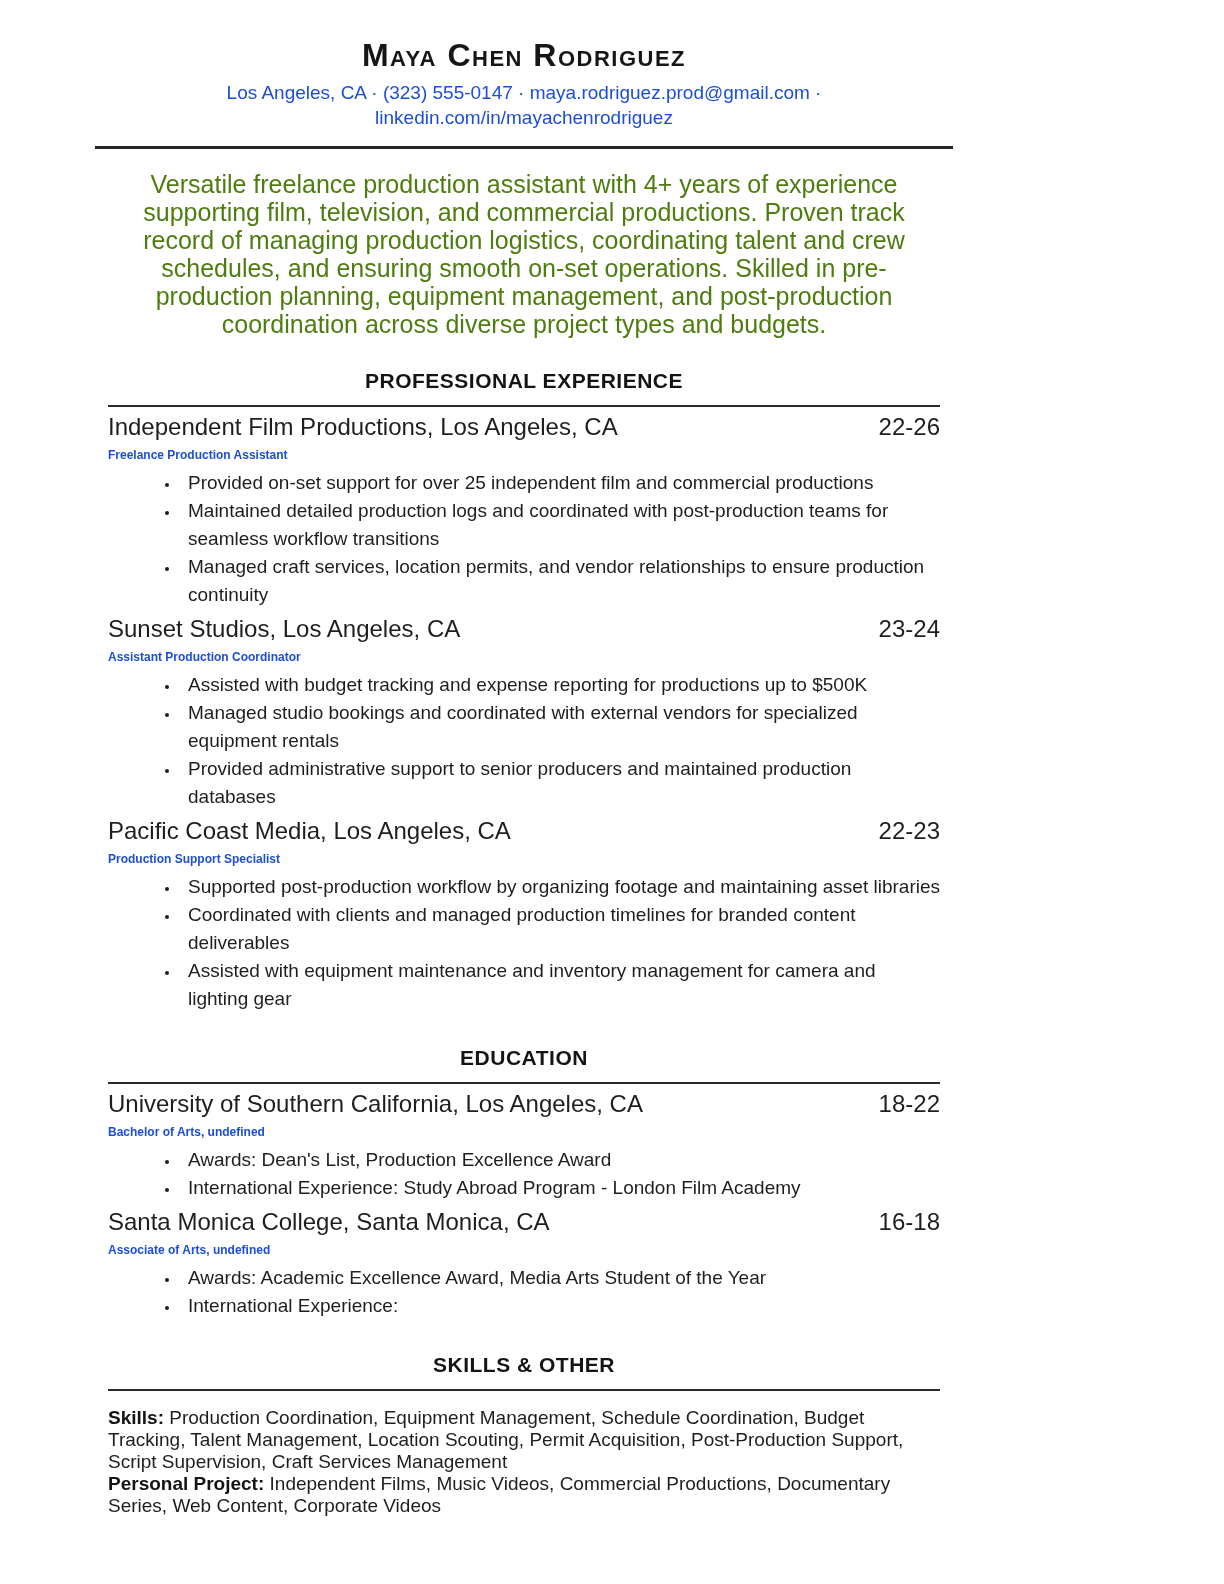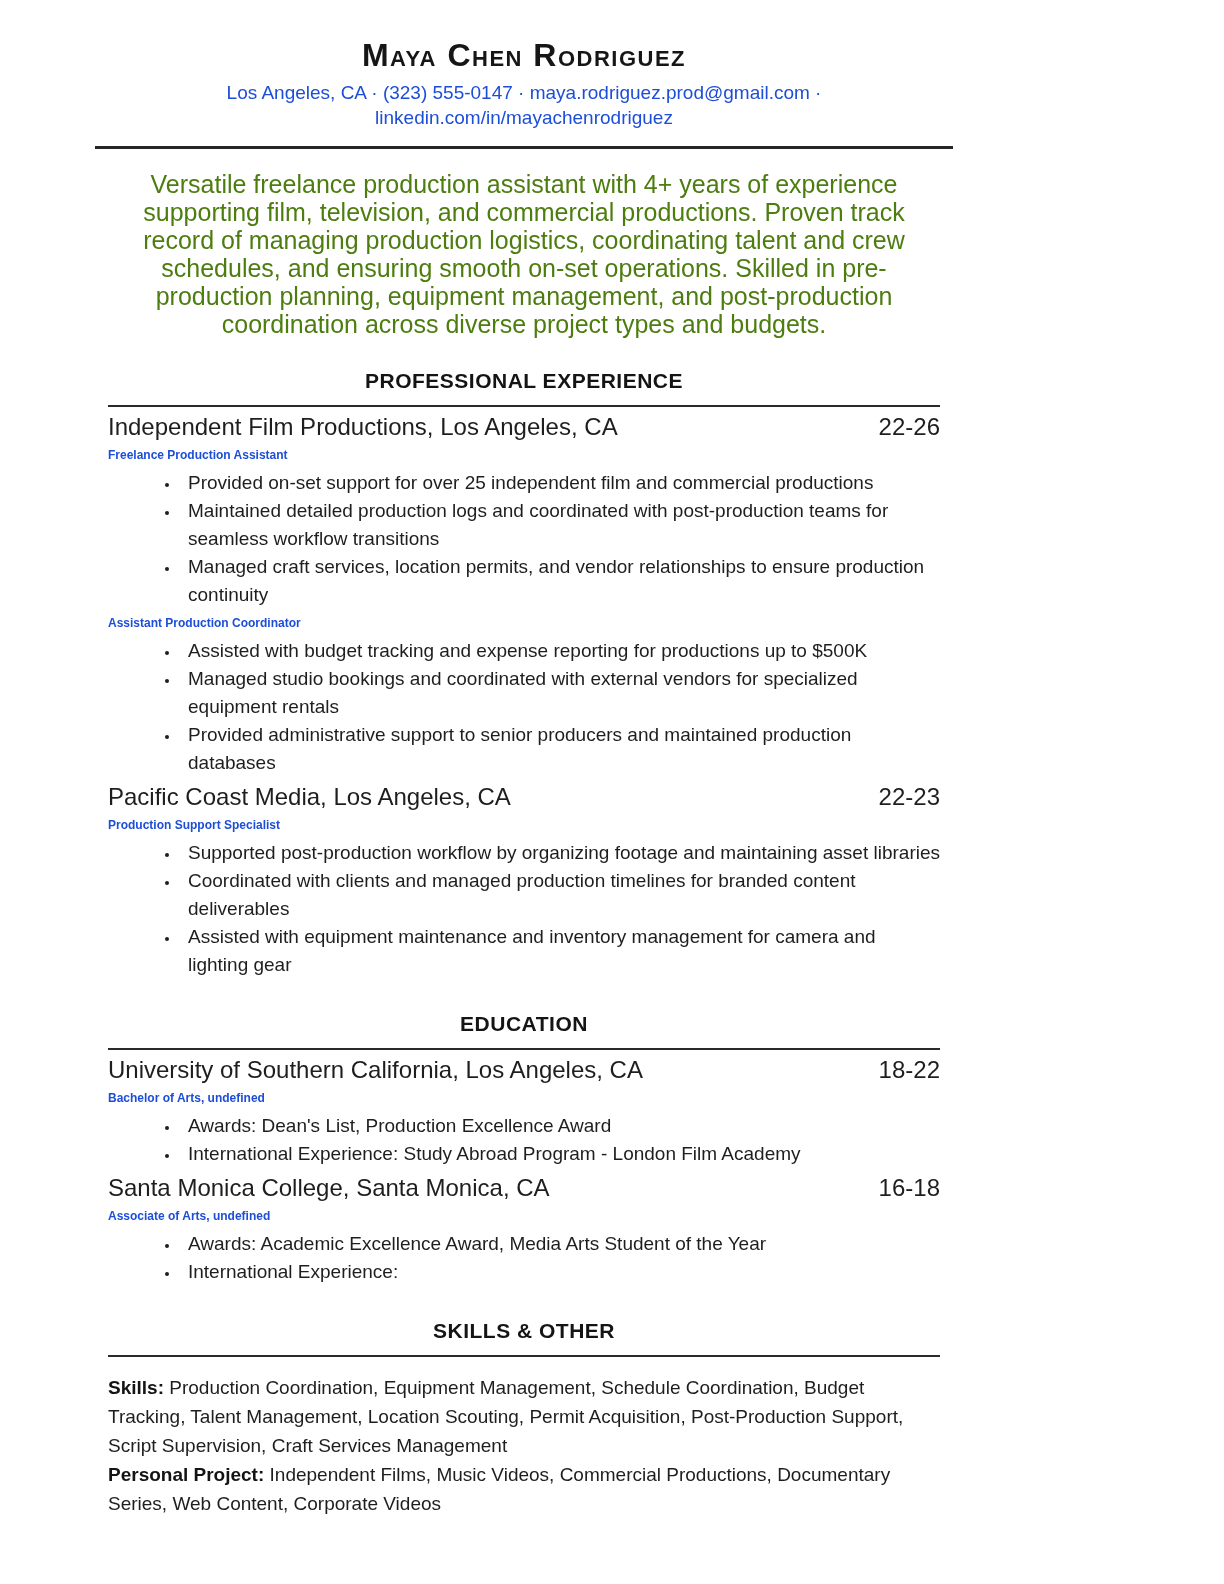--- a/index.html
+++ b/index.html
@@ -94,21 +94,21 @@
     line-height: 28px;
     color: #1e1e1e;
     padding-left: 8px;
   }
   ul.bullets li::marker { font-size: 14px; }
   
   .skills-block { margin-top: 16px; }
   .skills-block p {
     margin: 0;
     font-size: 19px;
-    line-height: 29px;
+    line-height: 22px;
     color: #1e1e1e;
   }
   .skills-block b { color: #141414; }
 </style>
 </head>
 <body>
 
 <div class="page">
 
   <h1 class="candidate-name">Maya Chen Rodriguez</h1>
@@ -125,20 +125,24 @@
       <span>Independent Film Productions, Los Angeles, CA</span>
       <span class="dates">22-26</span>
     </div>
     <div class="entry-title">Freelance Production Assistant</div>
     <ul class="bullets">
       <li>Provided on-set support for over 25 independent film and commercial productions</li>
       <li>Maintained detailed production logs and coordinated with post-production teams for seamless workflow transitions</li>
       <li>Managed craft services, location permits, and vendor relationships to ensure production continuity</li>
     </ul>
 
+    <div class="entry-row">
+      <span>Sunset Studios, Los Angeles, CA</span>
+      <span class="dates">23-24</span>
+    </div>
     <div class="entry-title">Assistant Production Coordinator</div>
     <ul class="bullets">
       <li>Assisted with budget tracking and expense reporting for productions up to $500K</li>
       <li>Managed studio bookings and coordinated with external vendors for specialized equipment rentals</li>
       <li>Provided administrative support to senior producers and maintained production databases</li>
     </ul>
 
     <div class="entry-row">
       <span>Pacific Coast Media, Los Angeles, CA</span>
       <span class="dates">22-23</span>

